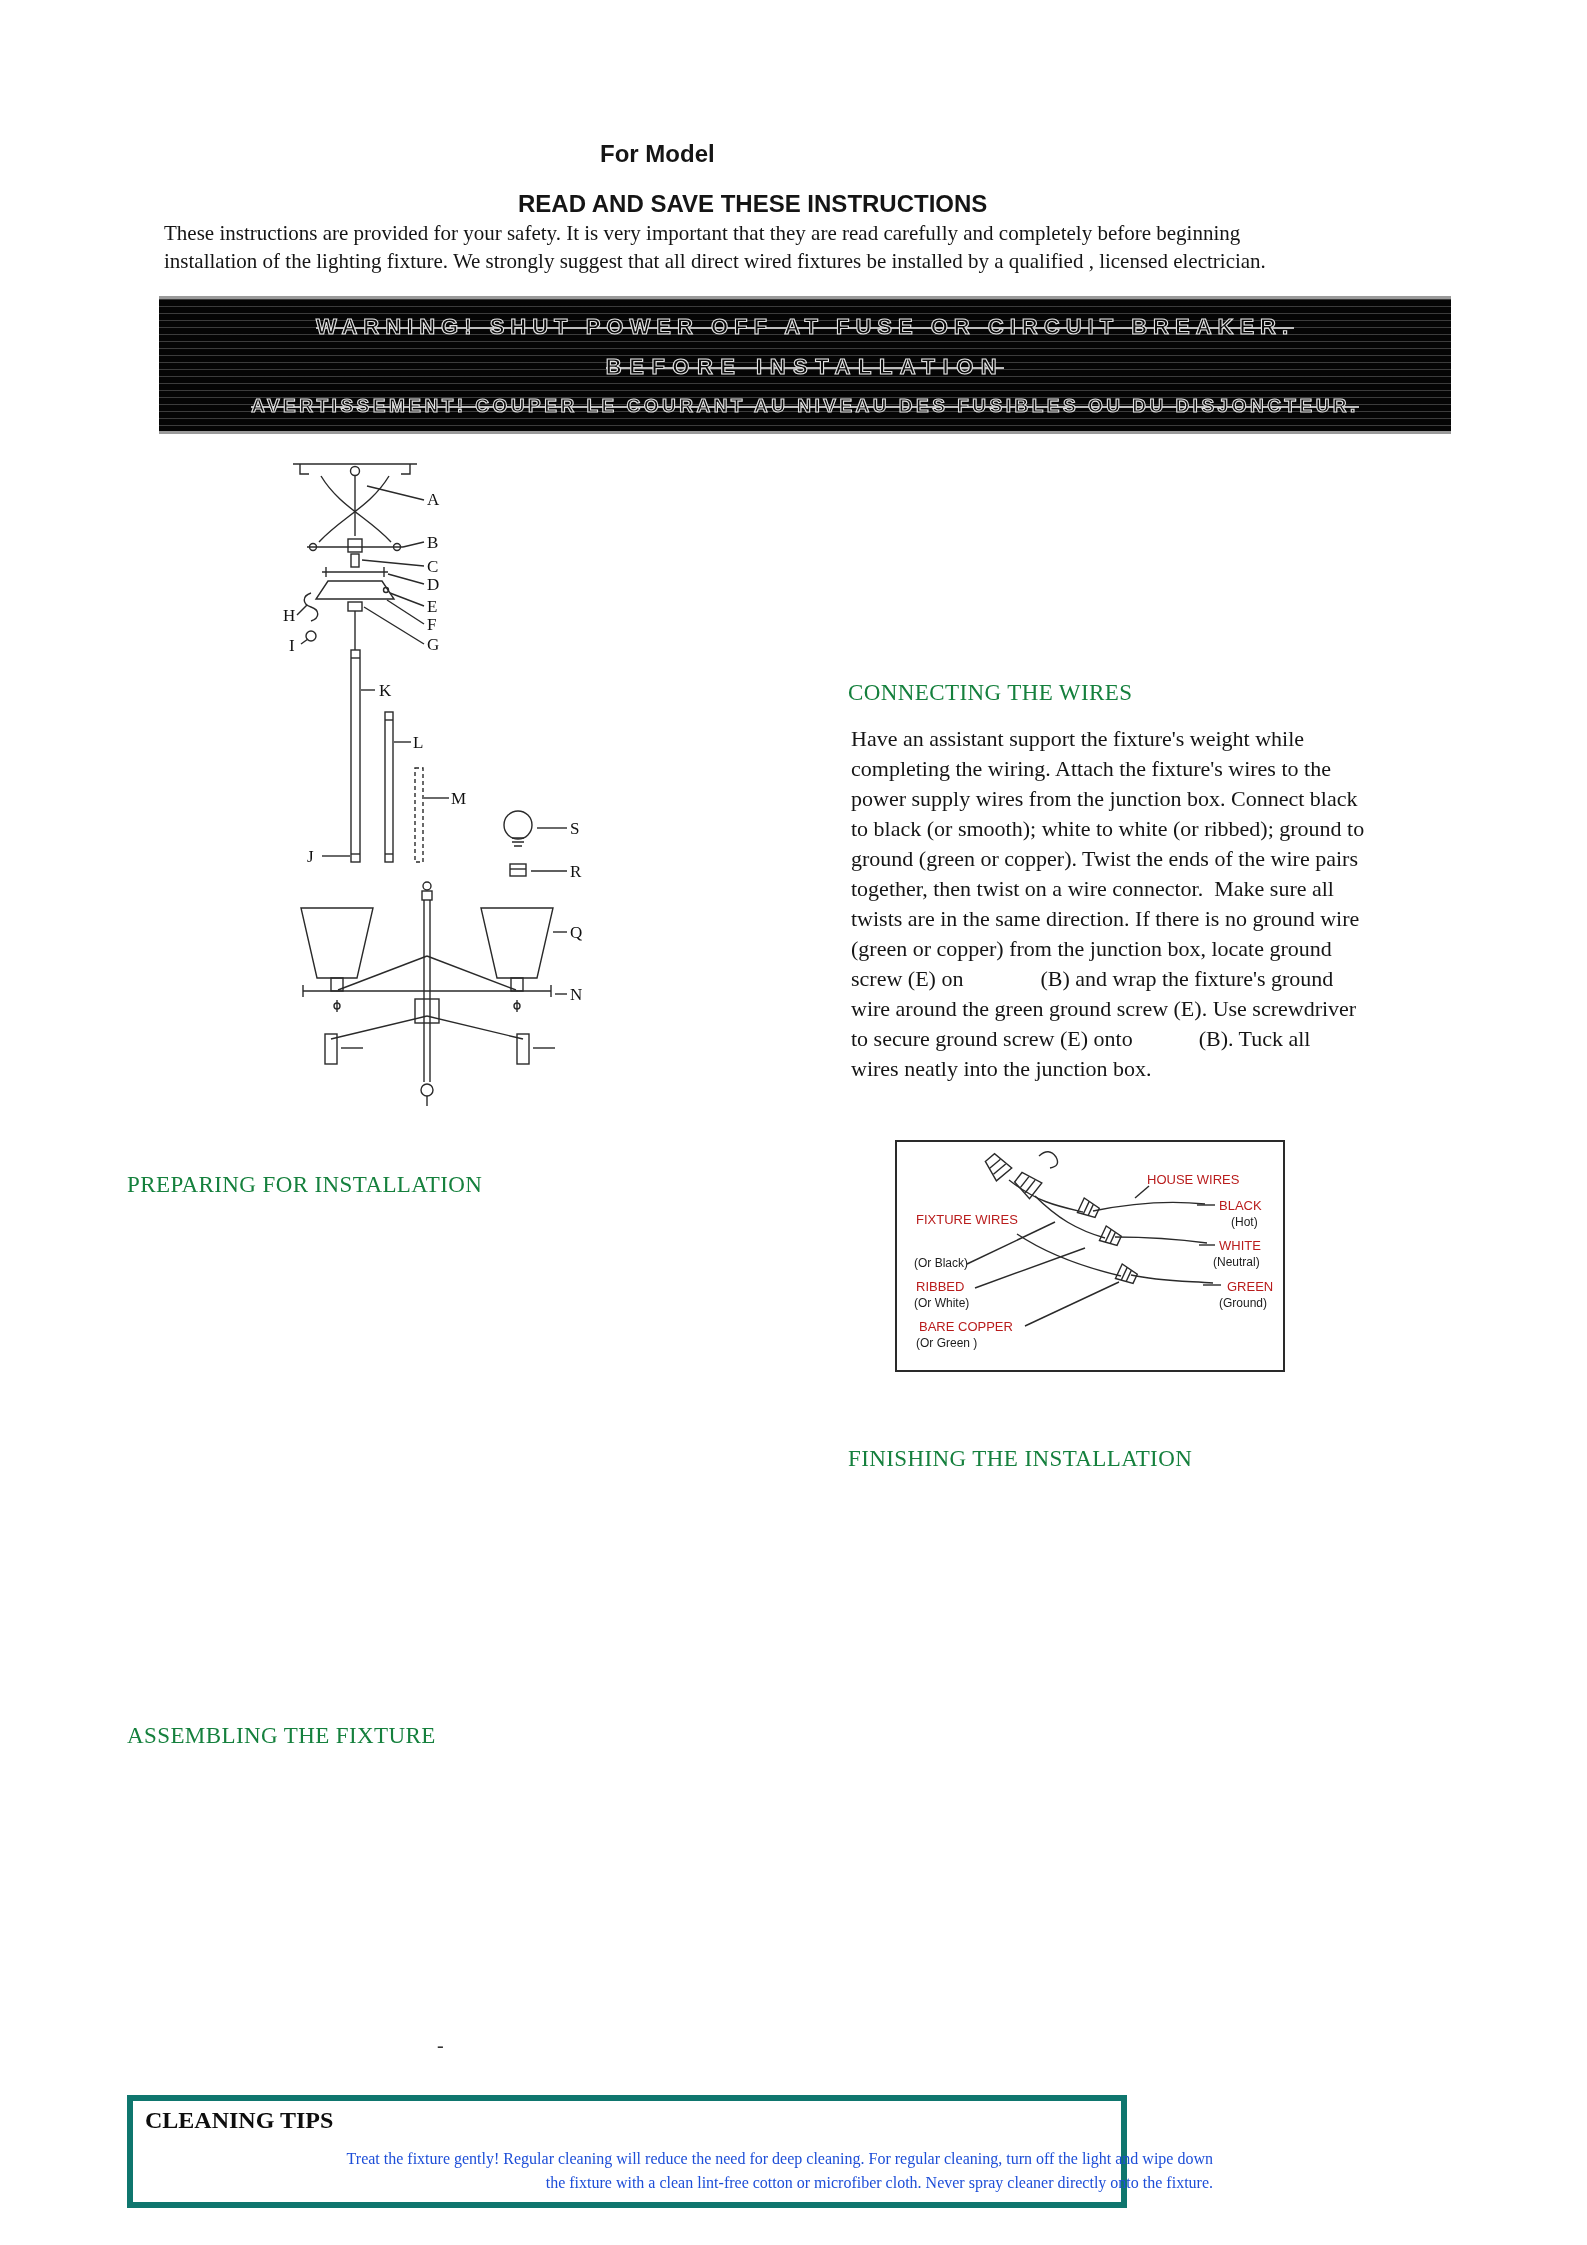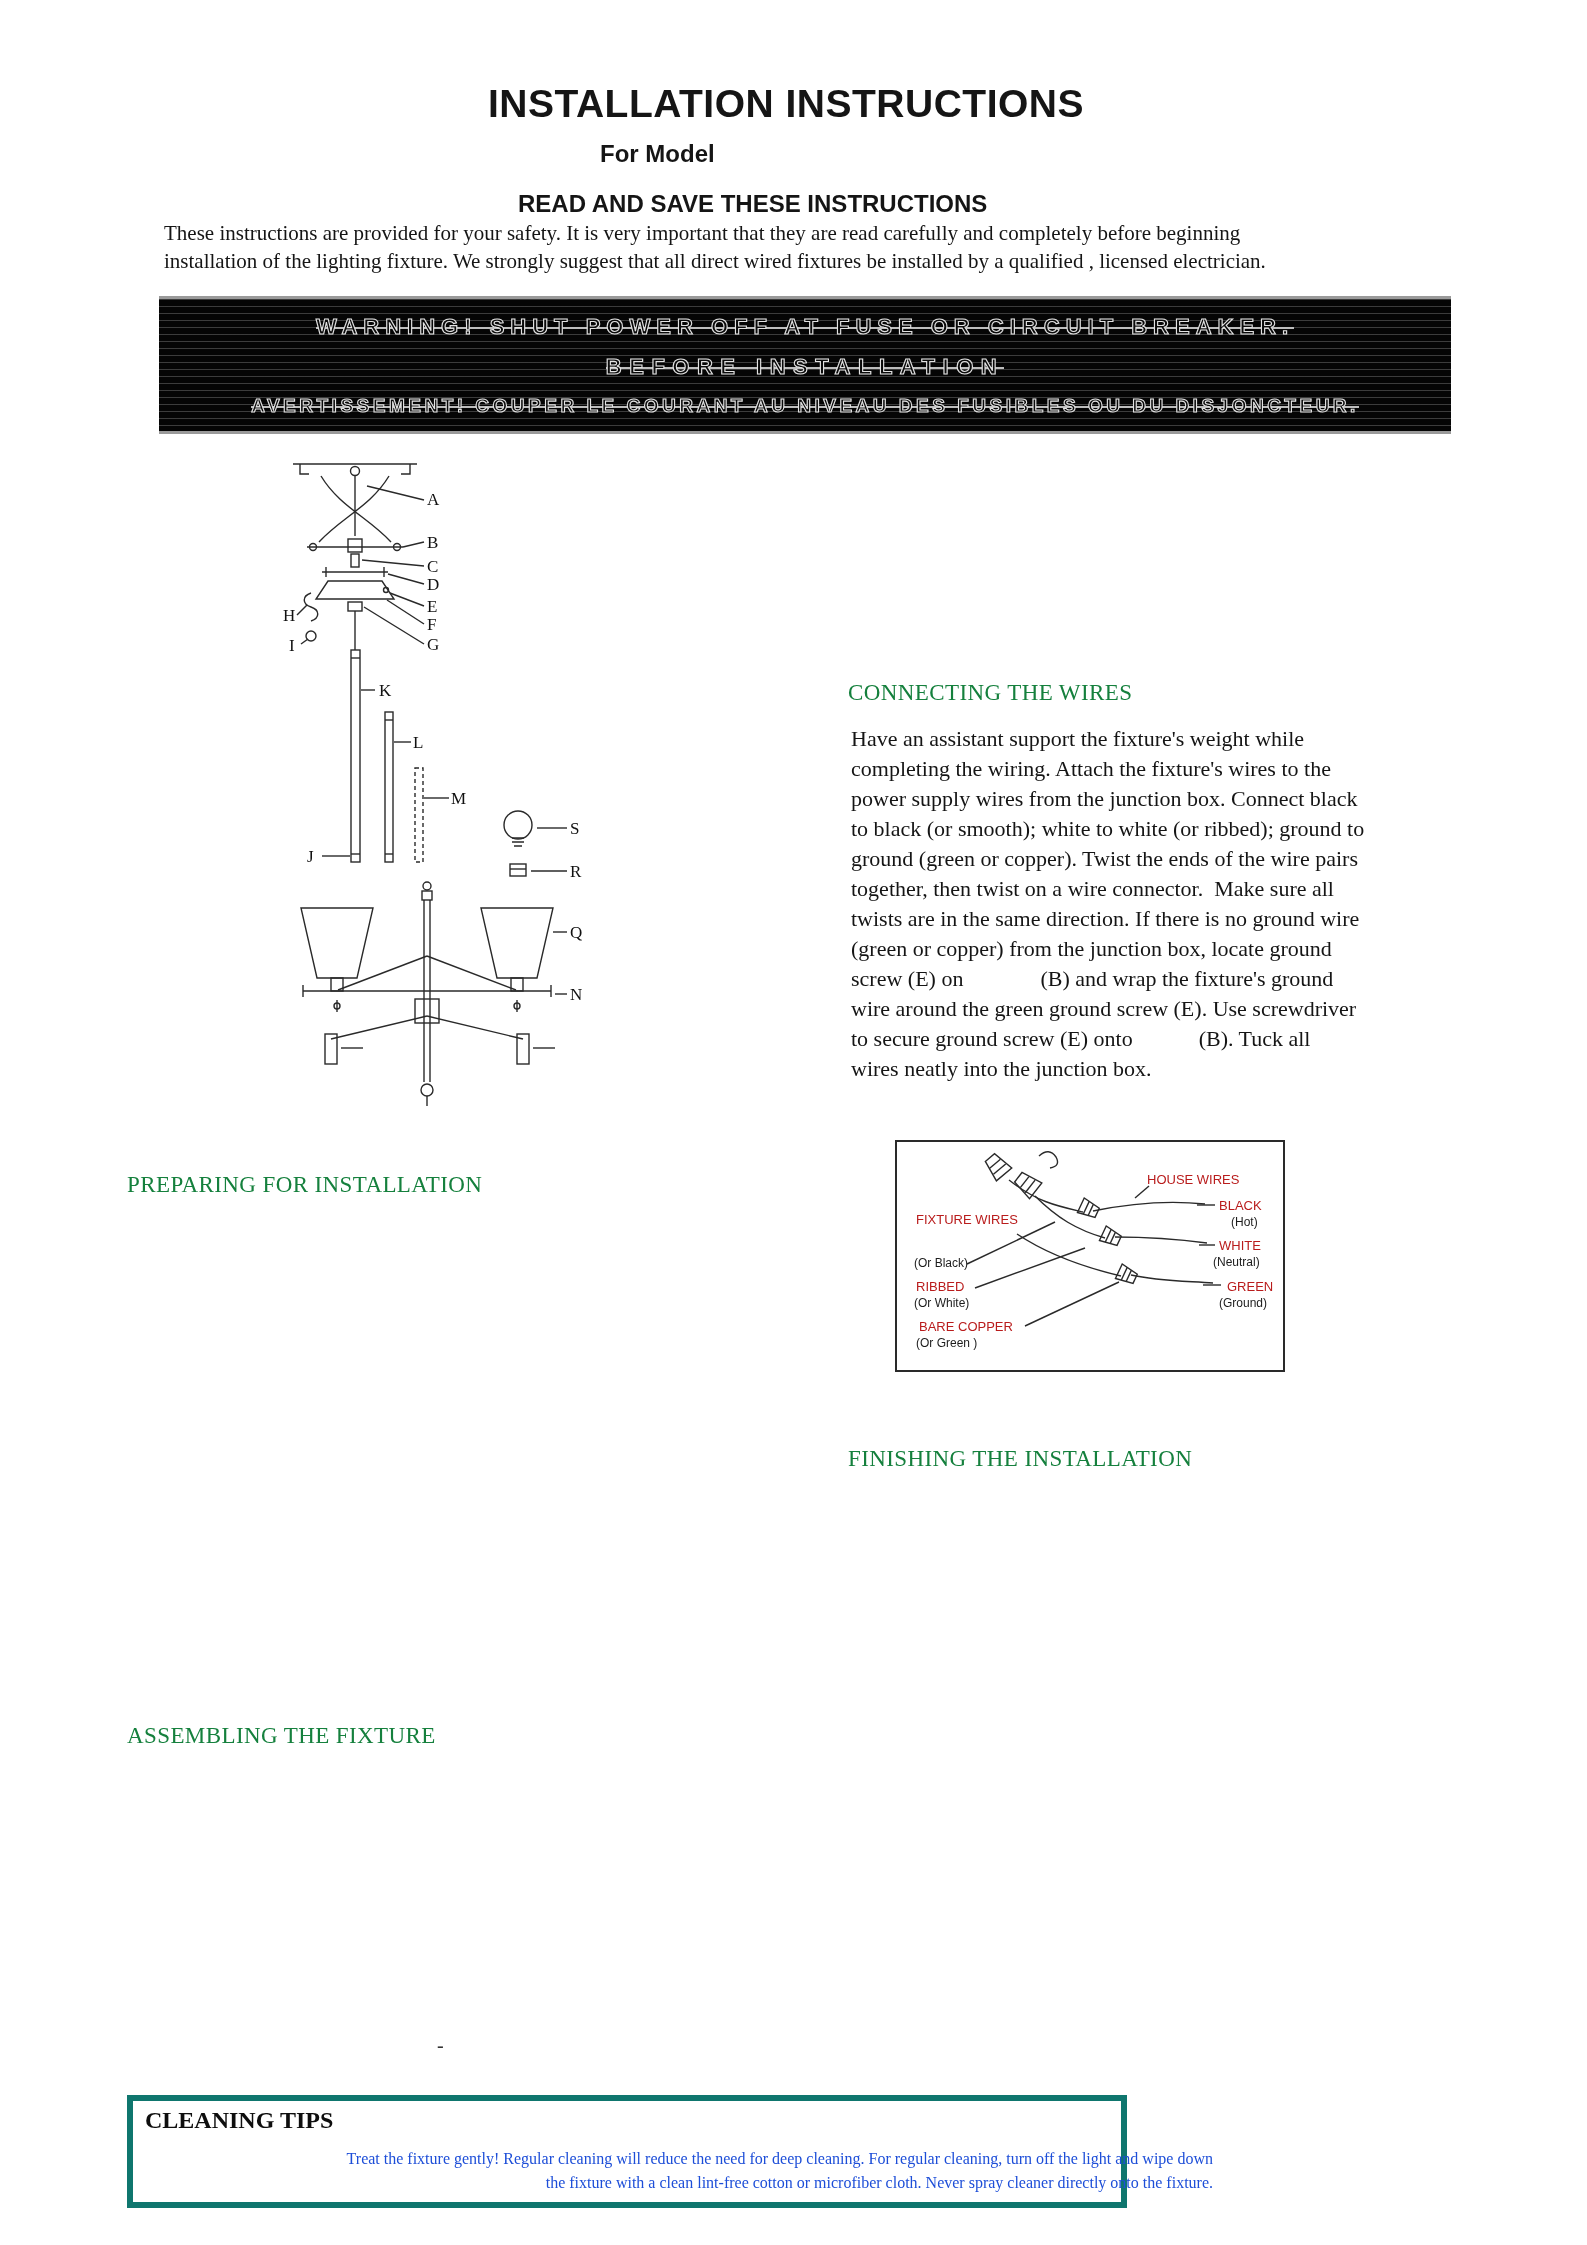--- a/index.html
+++ b/index.html
@@ -44,21 +44,20 @@
   .clean-heading { position:absolute; left:12px; top:6px; font-weight:bold; font-size:24px; color:#0e0e0e; }
   .clean-body { position:absolute; left:12px; top:46px; width:1068px; font-size:16px; line-height:24px; white-space:pre-wrap; color:#1d4ed8; }
 
   svg .ln { stroke:#2a2a2a; stroke-width:1.4; fill:none; }
 </style>
 </head>
 <body>
 
 <div class="page">
 
-  <div class="abs sans title">INSTALLATION INSTRUCTIONS</div>
   <div class="abs sans model-line">For Model</div>
   <div class="abs sans save-line">READ AND SAVE THESE INSTRUCTIONS</div>
   <div class="abs serif intro">These instructions are provided for your safety. It is very important that they are read carefully and completely before beginning
 installation of the lighting fixture. We strongly suggest that all direct wired fixtures be installed by a qualified , licensed electrician.</div>
 
   <div class="warning">
     <div class="wline w1">WARNING! SHUT POWER OFF AT FUSE OR CIRCUIT BREAKER.</div>
     <div class="wline w2">BEFORE INSTALLATION</div>
     <div class="wline w3">AVERTISSEMENT! COUPER LE COURANT AU NIVEAU DES FUSIBLES OU DU DISJONCTEUR.</div>
   </div>

